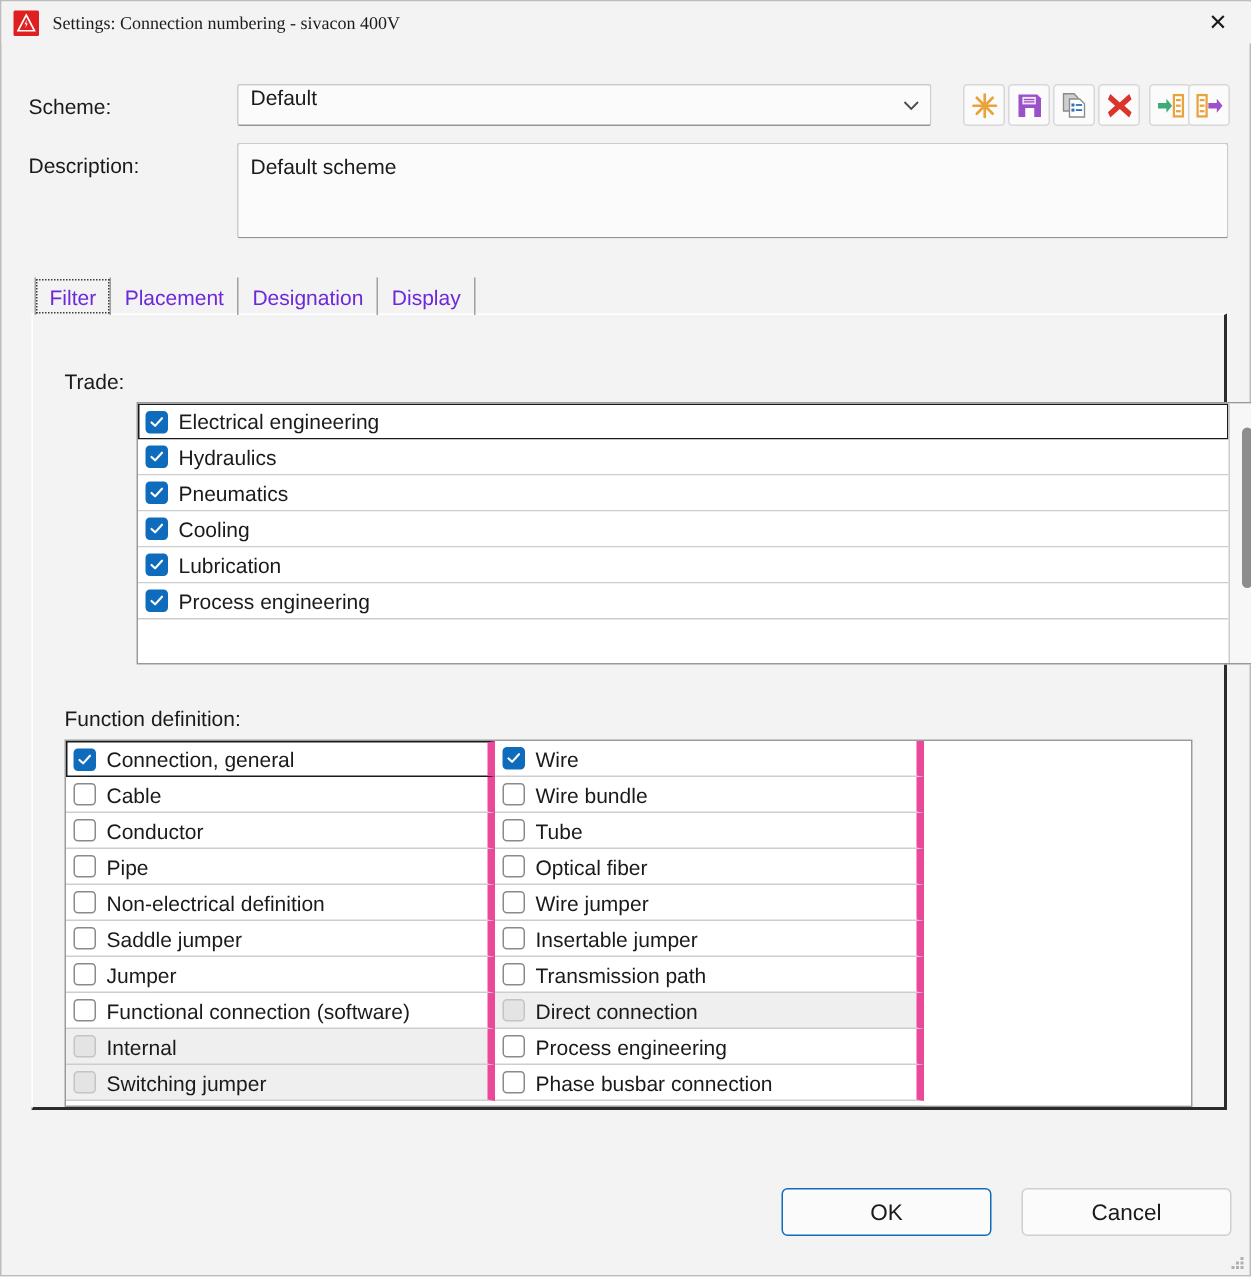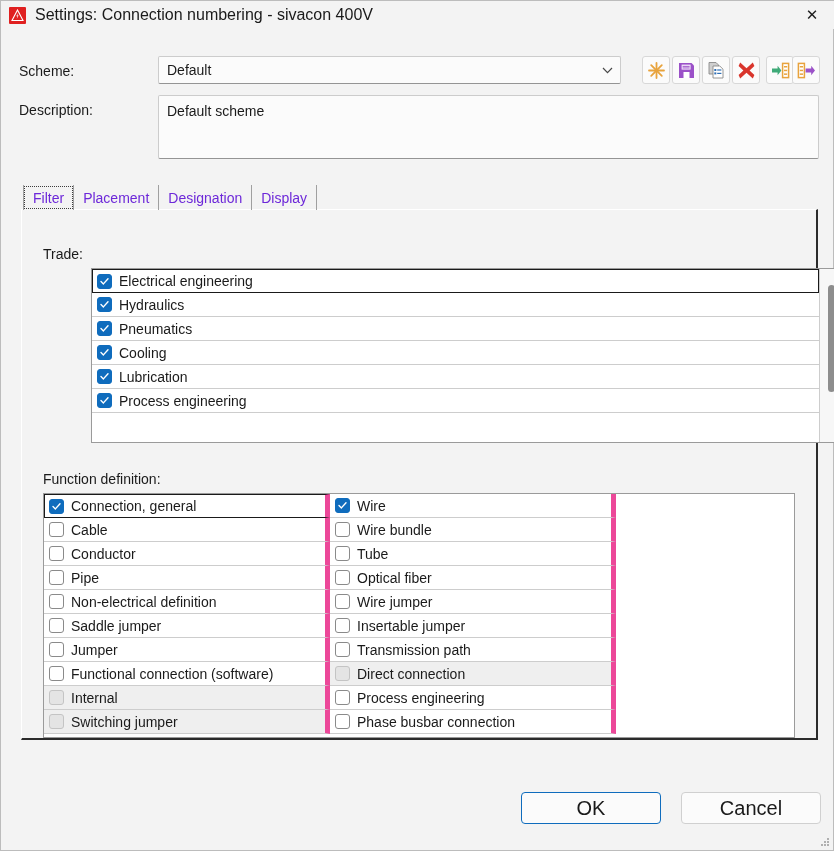--- a/index.html
+++ b/index.html
@@ -27,22 +27,23 @@
   .title-icon {
     width: 17px; height: 17px;
     margin-left: 8px; margin-right: 9px;
     background: #e02020;
     border-radius: 1px;
     display: flex; align-items: center; justify-content: center;
     flex: none;
   }
   .title-icon svg { display: block; }
   .title-text {
-    font-size: 16px; color: #1a1a1a;
+    font-size: 12px; color: #1a1a1a;
     white-space: nowrap;
+    font-family: Liberation Serif, serif;
   }
   .title-close {
     position: absolute; right: 0; top: 0;
     width: 46px; height: 28px;
     display: flex; align-items: center; justify-content: center;
     font-size: 15px; color: #1a1a1a; cursor: default;
   }
 
   
   .lbl {
@@ -53,21 +54,21 @@
   #desc-label   { left: 18px; top: 101px; }
 
   #scheme-combo {
     position: absolute; left: 157px; top: 55px;
     width: 463px; height: 28px;
     background: #fbfbfb;
     border: 1px solid #cccccc;
     border-bottom-color: #949494;
     border-radius: 2px;
     box-sizing: border-box;
-    display: flex; align-items: center; gap: 28px;
+    display: flex;  gap: 28px;
   }
   #scheme-combo .val {
     font-size: 14px; color: #1a1a1a; margin-left: 8px;
     flex: 1; overflow: hidden; white-space: nowrap;
   }
   .chevron {
     width: 26px; height: 100%;
     display: flex; align-items: center; justify-content: center;
   }
   .chevron svg { display: block; }
@@ -208,21 +209,21 @@
   .fd-col .row { border-right: 5px solid #ec4899; }
 
   
   .btn {
     position: absolute; top: 791px;
     height: 32px;
     background: #fbfbfb;
     border: 1px solid #d0d0d0;
     border-radius: 4px;
     box-sizing: border-box;
-    font-size: 20px; color: #1a1a1a;
+    font-size: 15px; color: #1a1a1a;
     display: flex; align-items: center; justify-content: center;
     font-family: "Liberation Sans", sans-serif;
   }
   #ok-button     { left: 520px; width: 140px; border-color: #0f6cbd; }
   #cancel-button { left: 680px; width: 140px; }
 
   .grip {
     position: absolute; right: 3px; bottom: 3px;
     width: 10px; height: 10px;
   }

